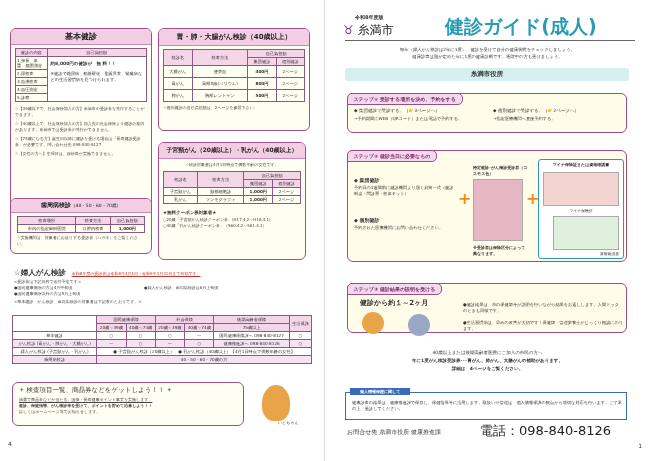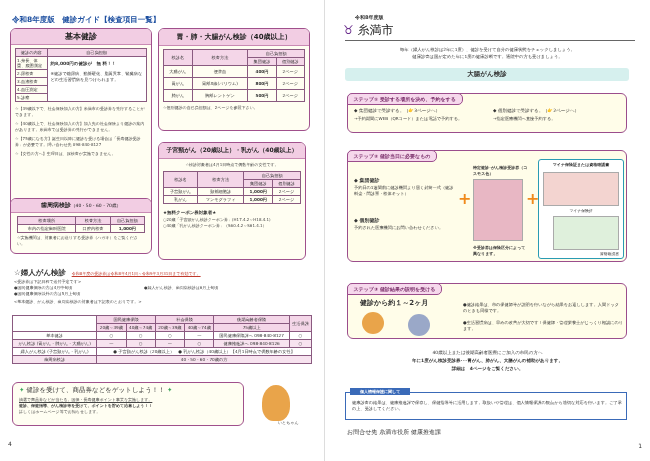--- a/index.html
+++ b/index.html
@@ -19,21 +19,20 @@
 .ul{text-decoration:underline}
 .step{position:absolute;border:1.5px solid #9b4d8c;border-radius:6px;background:#fffde9}
 .step-tag{position:absolute;left:-1.5px;top:-1.5px;background:#f6d8ec;border:1.5px solid #9b4d8c;border-radius:5px 5px 5px 0;font-size:5px;font-weight:bold;color:#7a2e6a;padding:2px 6px}
 .card{position:absolute;border:1px solid #aaa;background:#f7d4d8}
 .plus{position:absolute;color:#f08a1c;font-size:16px;font-weight:bold}
 </style>
 </head>
 <body>
 
 <div class="page left">
-  <div class="hdr">令和8年度版　健診ガイド【検査項目一覧】</div>
 
   <div class="box" style="left:10px;top:28px;width:142px;height:217px;">
     <div class="box-title" style="font-size:8px;padding:2px 0">基本健診</div>
     <div style="padding:3px 4px">
       <table>
         <tbody>
             <tr>
               <th>健診の内容</th>
               <th>自己負担額</th>
             </tr>
@@ -211,39 +210,40 @@
           <td colspan="6">● 子宮頸がん検診（20歳以上）　● 乳がん検診（40歳以上）【4月1日時点で偶数年齢の女性】</td>
         </tr>
     <tr style="background:#f7e3ef">
           <td>歯周病検診</td>
           <td colspan="6">40・50・60・70歳の方</td>
         </tr>
   </tbody>
     </table>
 
   <div class="box" style="left:12px;top:382px;width:232px;height:44px;padding:3px 6px;">
-    <div style="font-size:6.5px;color:#333"><span style="color:#3aa65a">✦</span> <span>健診を受けて、商品券などをゲットしよう！！</span> <span style="color:#3aa65a">✦</span></div>
+    <div style="font-size:6.5px;color:#333"><span style="color:#3aa65a">✦</span> <span>検査項目一覧、商品券などをゲットしよう！！</span> <span style="color:#3aa65a">✦</span></div>
     <div class="small ul" style="margin-top:2px">抽選で商品券などが当たる。国保・長寿健康ポイント事業を実施します。</div>
     <div class="small b">健診、保健指導、がん検診等を受けて、ポイントを貯めて応募しよう！！</div>
     <div class="small">詳しくはホームページ等でお知らせします。</div>
   </div>
   <div style="position:absolute;left:262px;top:385px;width:28px;height:36px;border-radius:50% 50% 40% 40%;background:#e9a44a"></div>
   <div style="position:absolute;left:278px;top:420px;font-size:4px">いとちゃん</div>
   <div style="position:absolute;left:8px;top:440px;font-size:6px">4</div>
 </div>
 
 <div class="page right">
   <div style="position:absolute;left:30px;top:14px;font-size:5px;font-weight:bold">令和8年度版</div>
   <div style="position:absolute;left:18px;top:22px;font-size:12px;font-weight:normal;color:#222"><span style="color:#6a2d8c">♉</span> <span>糸満市</span></div>
+  <div style="position:absolute;left:120px;top:14px;font-size:19px;font-weight:bold;color:#2a9bb3">健診ガイド(成人)</div>
   <div style="position:absolute;left:20px;top:40px;width:290px;height:1px;background:#666"></div>
   <div style="position:absolute;left:0;top:46px;width:325px;text-align:center;font-size:4.3px;line-height:7px">
     <div>毎年（婦人がん検診は2年に1度）、健診を受けて自分の健康状態をチェックしましょう。</div>
     <div>健康診査は国が定めた年に1度の健康診断です。通院中の方も受けましょう。</div>
   </div>
-  <div style="position:absolute;left:20px;top:68px;width:284px;height:13px;background:#d6f0ee;border-radius:3px;text-align:center;font-size:6.5px;font-weight:bold;line-height:13px">大腸がん検診</div>
+  <div style="position:absolute;left:20px;top:68px;width:284px;height:13px;background:#d6f0ee;border-radius:3px;text-align:center;font-size:6.5px;font-weight:bold;line-height:13px">糸満市役所</div>
 
   <div class="step" style="left:22px;top:93px;width:280px;height:40px">
     <div class="step-tag">ステップ① 受診する場所を決め、予約をする</div>
     <div style="position:absolute;left:6px;top:14px;font-size:4.5px">◆ 集団健診で受診する。（👉3ページへ）</div>
     <div style="position:absolute;left:6px;top:22px;width:120px;font-size:4.2px;line-height:6px">→予約期間にWEB（QRコード）または電話で予約する。</div>
     <div style="position:absolute;left:145px;top:14px;font-size:4.5px">◆ 個別健診で受診する。（👉2ページへ）</div>
     <div style="position:absolute;left:145px;top:22px;font-size:4.2px">→指定医療機関へ直接予約する。</div>
   </div>
 
   <div class="step" style="left:22px;top:150px;width:280px;height:112px">
@@ -259,35 +259,36 @@
     <div class="plus" style="left:178px;top:38px">+</div>
     <div style="position:absolute;left:190px;top:8px;width:86px;height:100px;border:1px solid #2a9bb3;border-radius:3px;background:#fff">
       <div style="font-size:4px;font-weight:bold;text-align:center;margin-top:2px">マイナ保険証または資格確認書</div>
       <div class="card" style="left:4px;top:12px;width:76px;height:34px;background:#f3d4d0"></div>
       <div style="position:absolute;left:0;top:48px;width:84px;text-align:center;font-size:3.8px">マイナ保険証</div>
       <div class="card" style="left:14px;top:56px;width:66px;height:34px;background:#dff0dc"></div>
       <div style="position:absolute;right:4px;top:91px;font-size:3.8px">資格確認書</div>
     </div>
   </div>
 
-  <div class="step" style="left:22px;top:283px;width:280px;height:56px">
+  <div class="step" style="left:22px;top:283px;width:280px;height:50px">
     <div class="step-tag">ステップ③ 健診結果の説明を受ける</div>
     <div style="position:absolute;left:12px;top:14px;font-size:7px;font-weight:bold">健診から約１～2ヶ月</div>
     <div style="position:absolute;left:14px;top:28px;width:22px;height:22px;border-radius:50%;background:#e9a44a"></div>
     <div style="position:absolute;left:60px;top:30px;width:22px;height:22px;border-radius:50%;background:#9aa8c8"></div>
     <div style="position:absolute;left:115px;top:18px;width:160px;font-size:4.2px;line-height:6px">●健診結果は、市の保健師等が説明を行いながら結果をお返しします。人間ドックのときも同様です。</div>
     <div style="position:absolute;left:115px;top:36px;width:160px;font-size:4.2px;line-height:6px">●生活習慣病は、早めの改善が大切です！保健師・管理栄養士がじっくり相談にのります。</div>
   </div>
 
   <div style="position:absolute;left:0;top:349px;width:325px;text-align:center;font-size:4.5px;line-height:8px">
     <div>40歳以上または後期高齢者医療にご加入の市民の方へ</div>
     <div class="b">年に1度がん検診受診券･･･胃がん、肺がん、大腸がんの補助があります。</div>
     <div class="b">詳細は　4ページをご覧ください。</div>
   </div>
 
   <div style="position:absolute;left:20px;top:392px;width:282px;height:28px;border:1px solid #3a6ab8">
     <div style="position:absolute;left:4px;top:-5px;background:#3a6ab8;color:#fff;font-size:4px;font-weight:bold;padding:1px 10px">個人情報保護に関して</div>
     <div style="position:absolute;left:6px;top:7px;width:270px;font-size:4.2px;line-height:6px">健康診査の結果は、健康推進課で保存し、保健指導等に活用します。取扱いや管理は、個人情報保護の観点から適切な対応を行います。ご了承の上、受診してください。</div>
   </div>
 
   <div style="position:absolute;left:22px;top:428px;font-size:6px">お問合せ先 糸満市役所 健康推進課</div>
+  <div style="position:absolute;left:155px;top:422px;font-size:13px;color:#222">電話：098-840-8126</div>
   <div style="position:absolute;right:8px;top:442px;font-size:6px">1</div>
 </div>
 
 </body></html>

